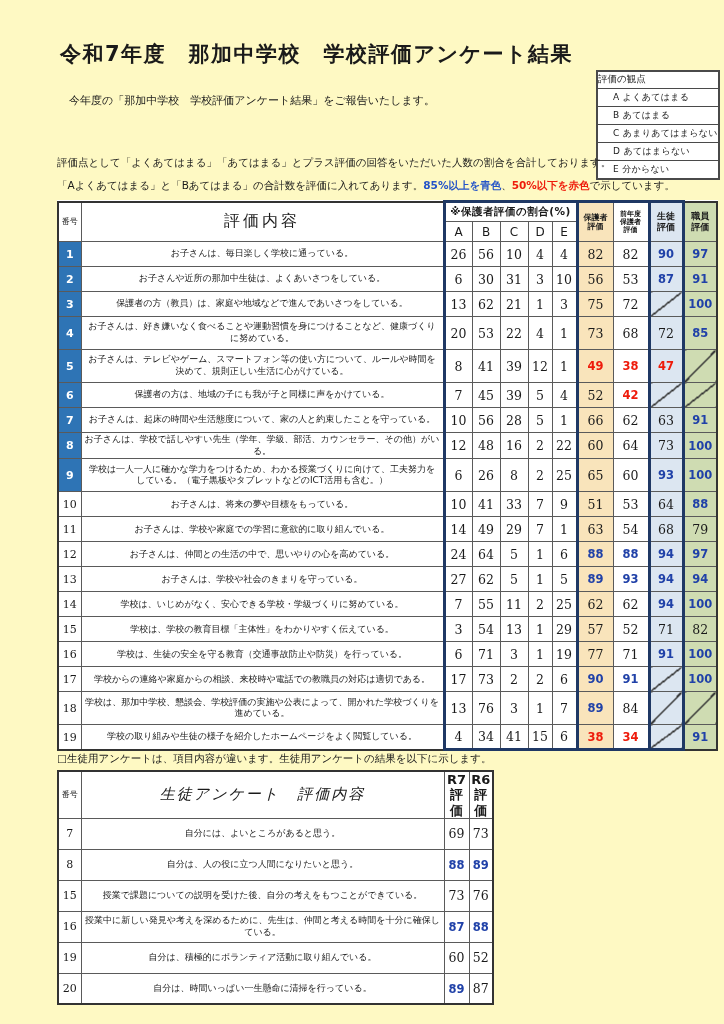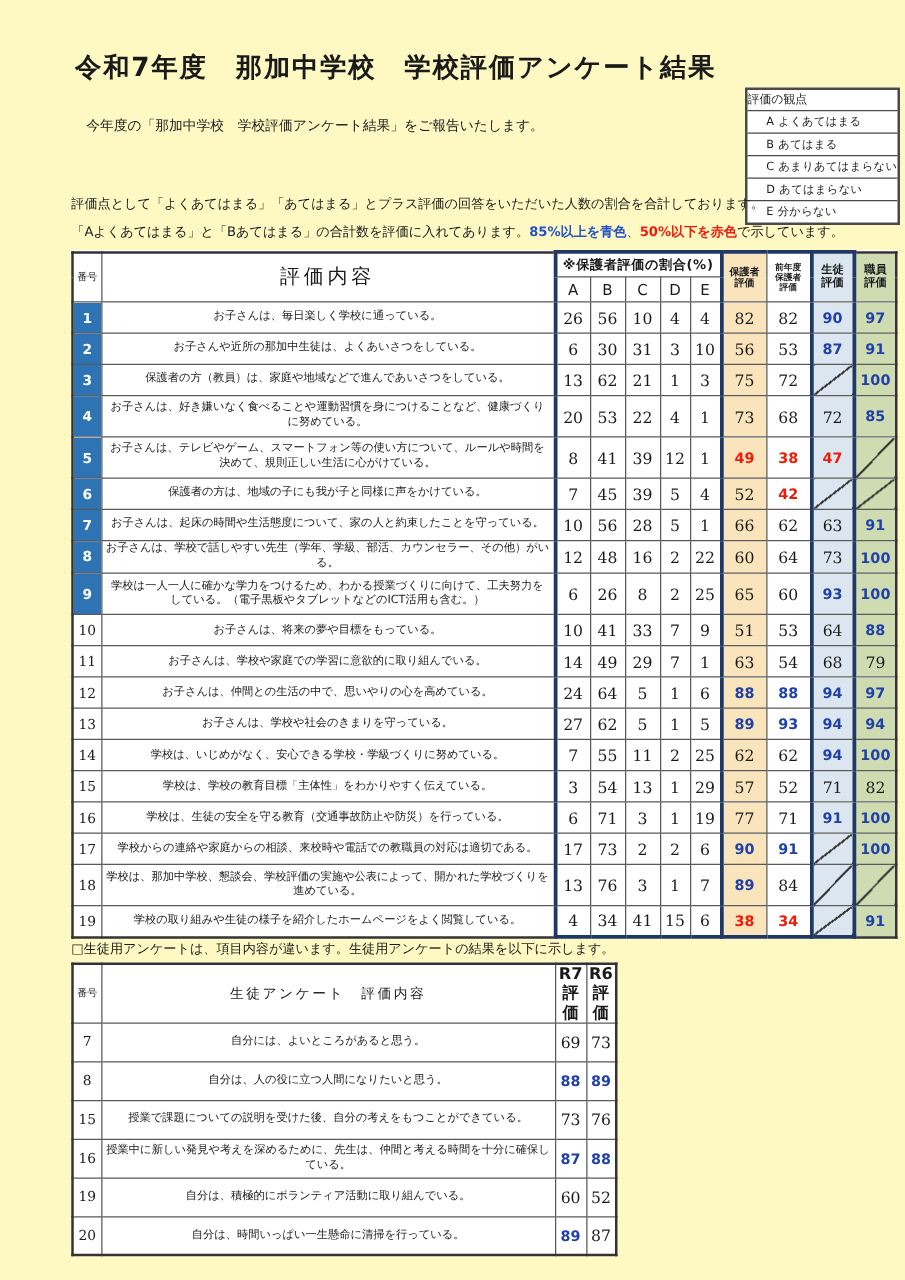--- a/index.html
+++ b/index.html
@@ -63,21 +63,21 @@
   td.val { text-align:center; font-size:12.5px; font-family:"DejaVu Serif","Liberation Serif",serif; }
   td.val.v-blue { color:#2041a8; font-weight:bold; font-family:"DejaVu Sans","Liberation Sans",sans-serif; font-size:11.5px; }
   td.val.v-red  { color:#ee1b0b; font-weight:bold; font-family:"DejaVu Sans","Liberation Sans",sans-serif; font-size:11.5px; }
   td.slash { background-image:linear-gradient(to bottom right,
       transparent calc(50% - 0.8px), #333 calc(50% - 0.8px),
       #333 calc(50% + 0.8px), transparent calc(50% + 0.8px)); }
 
   .student-note { position:absolute; left:57px; top:752px; font-size:10.5px; }
   .student thead tr { height:38px; }
   .student tbody tr { height:31px; }
-  .th-content2 { font-size:11px; letter-spacing:2px; }
+  .th-content2 { font-size:15px; letter-spacing:2px;font-style:italic; }
   .th-r { font-size:13px; font-weight:bold; }
 </style>
 </head>
 <body>
 
 <div class="page">
 
   <h1 class="title">令和7年度　那加中学校　学校評価アンケート結果</h1>
 
   <div class="legend">

